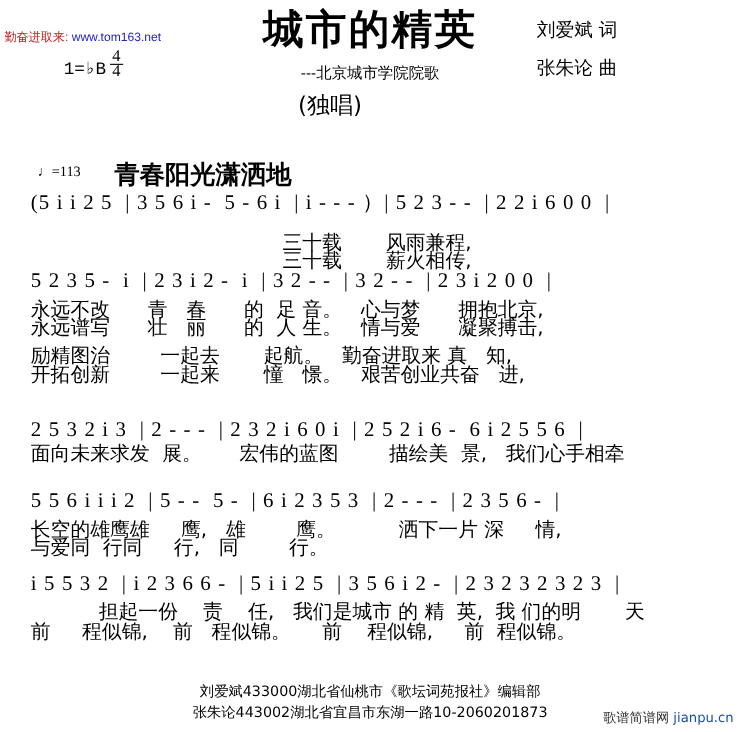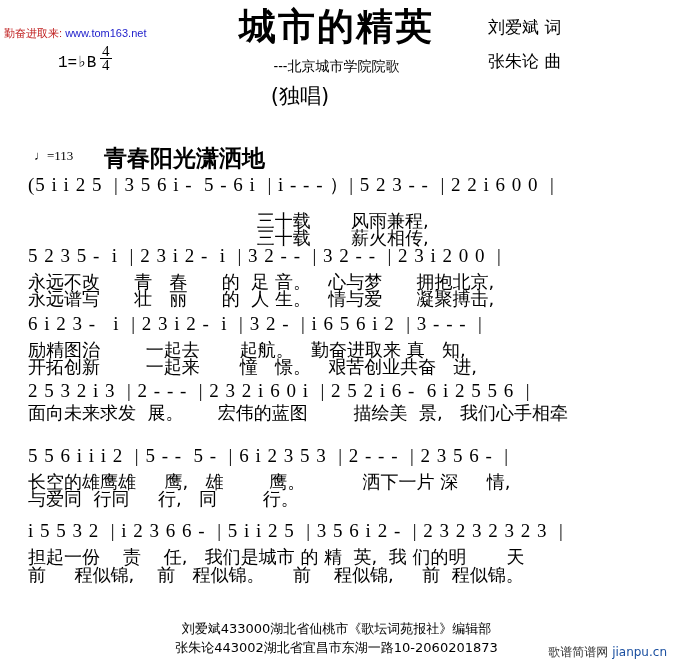--- a/index.html
+++ b/index.html
@@ -192,39 +192,38 @@
     <div class="lyricline">                                        三十载       薪火相传,</div>
   </div>
 
   <div class="system" style="top:243px;">
     <div class="notes">5 2 3 5 -  i  | 2 3 i 2 -  i  | 3 2 - -  | 3 2 - -  | 2 3 i 2 0 0  |</div>
     <div class="lyricline" style="margin-top:4px;">永远不改      青   春      的  足 音。   心与梦      拥抱北京,</div>
     <div class="lyricline">永远谱写      壮   丽      的  人 生。   情与爱      凝聚搏击,</div>
   </div>
 
   <div class="system" style="top:311px;">
-    <div class="notes">6 i 2 3 -   i  | 2 3 i 2 -  i  | 3 2 -  | i 6 5 6 i 2  | 3 - - -  |</div>
     <div class="lyricline" style="margin-top:4px;">励精图治        一起去       起航。   勤奋进取来 真   知,</div>
     <div class="lyricline">开拓创新        一起来       憧   憬。   艰苦创业共奋   进,</div>
   </div>
 
   <div class="system" style="top:378px;">
     <div class="notes">2 5 3 2 i 3  | 2 - - -  | 2 3 2 i 6 0 i  | 2 5 2 i 6 -  6 i 2 5 5 6  |</div>
     <div class="lyricline">面向未来求发  展。      宏伟的蓝图        描绘美  景,   我们心手相牵</div>
   </div>
 
   <div class="system" style="top:443px;">
     <div class="notes">5 5 6 i i i 2  | 5 - -  5 -  | 6 i 2 3 5 3  | 2 - - -  | 2 3 5 6 -  |</div>
     <div class="lyricline" style="margin-top:4px;">长空的雄鹰雄     鹰,   雄        鹰。          洒下一片 深     情,</div>
     <div class="lyricline">与爱同  行同     行,   同        行。</div>
   </div>
 
   <div class="system" style="top:518px;">
     <div class="notes">i 5 5 3 2  | i 2 3 6 6 -  | 5 i i 2 5  | 3 5 6 i 2 -  | 2 3 2 3 2 3 2 3  |</div>
-    <div class="lyricline" style="margin-top:4px;">担起一份    责    任,   我们是城市 的 精  英,  我 们的明       天</div>
+    <div class="lyricline" style="margin-top:4px;text-align:center;">担起一份    责    任,   我们是城市 的 精  英,  我 们的明       天</div>
   </div>
 
   <div class="system" style="top:562px;">
     <div class="lyricline" style="margin-top:4px;">前     程似锦,    前   程似锦。     前    程似锦,     前  程似锦。</div>
   </div>
 
   <div class="footer f1">刘爱斌433000湖北省仙桃市《歌坛词苑报社》编辑部</div>
   <div class="footer f2">张朱论443002湖北省宜昌市东湖一路10-2060201873</div>
 
   <div class="wm-right">

